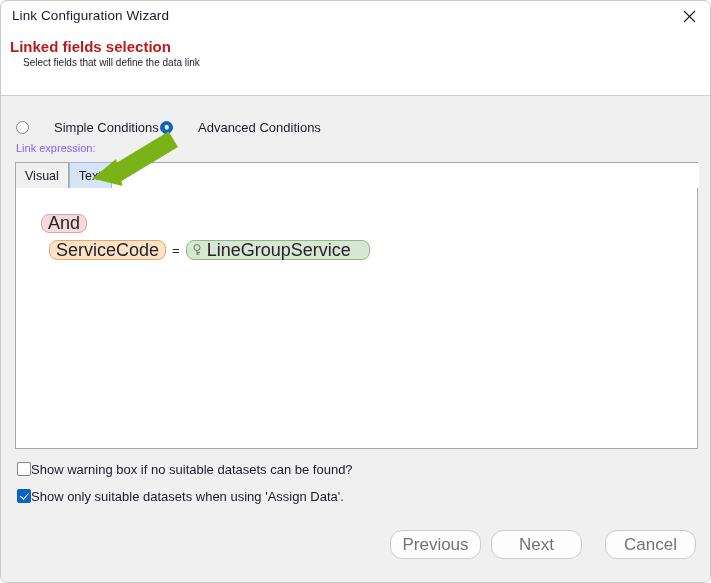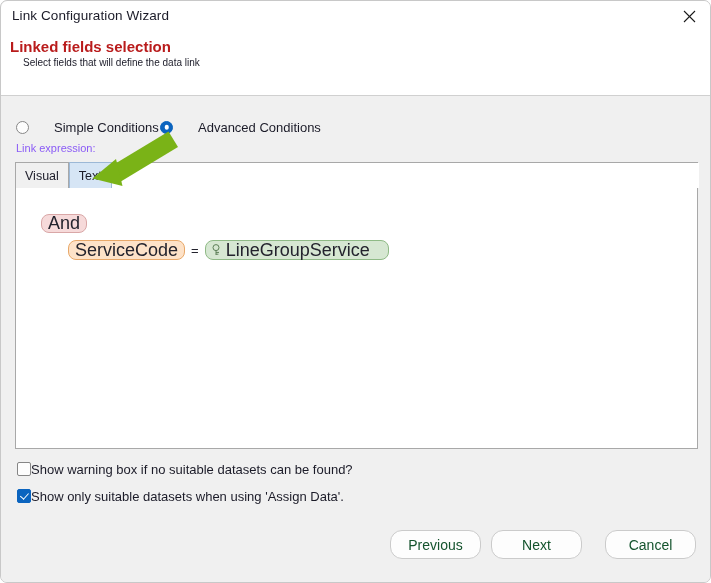--- a/index.html
+++ b/index.html
@@ -218,21 +218,21 @@
   #chip-and {
     position: absolute;
     left: 25px;
     top: 26px;
     background: #f6dada;
     border: 1px solid #d9a7a7;
     color: #23232d;
   }
   #cond-row {
     position: absolute;
-    left: 52px;
+    left: 33px;
     top: 52px;
     display: flex;
     align-items: center;
     height: 20px;
   }
   #chip-field {
     background: #fde2c8;
     border: 1px solid #e8a869;
     color: #23232d;
     height: 20px;
@@ -307,22 +307,22 @@
   .btn {
     position: absolute;
     top: 0;
     width: 91px;
     height: 29px;
     box-sizing: border-box;
     background: #fdfdfd;
     border: 1px solid #cbcbcb;
     border-radius: 12px;
     font-family: "Liberation Sans", sans-serif;
-    font-size: 14px;
-    color: #14532d;
+    font-size: 17px;
+    color: #737373;
     display: flex;
     align-items: center;
     justify-content: center;
     cursor: default;
   }
   #btn-previous { left: 389px; }
   #btn-next     { left: 490px; }
   #btn-cancel   { left: 604px; }
 
   

